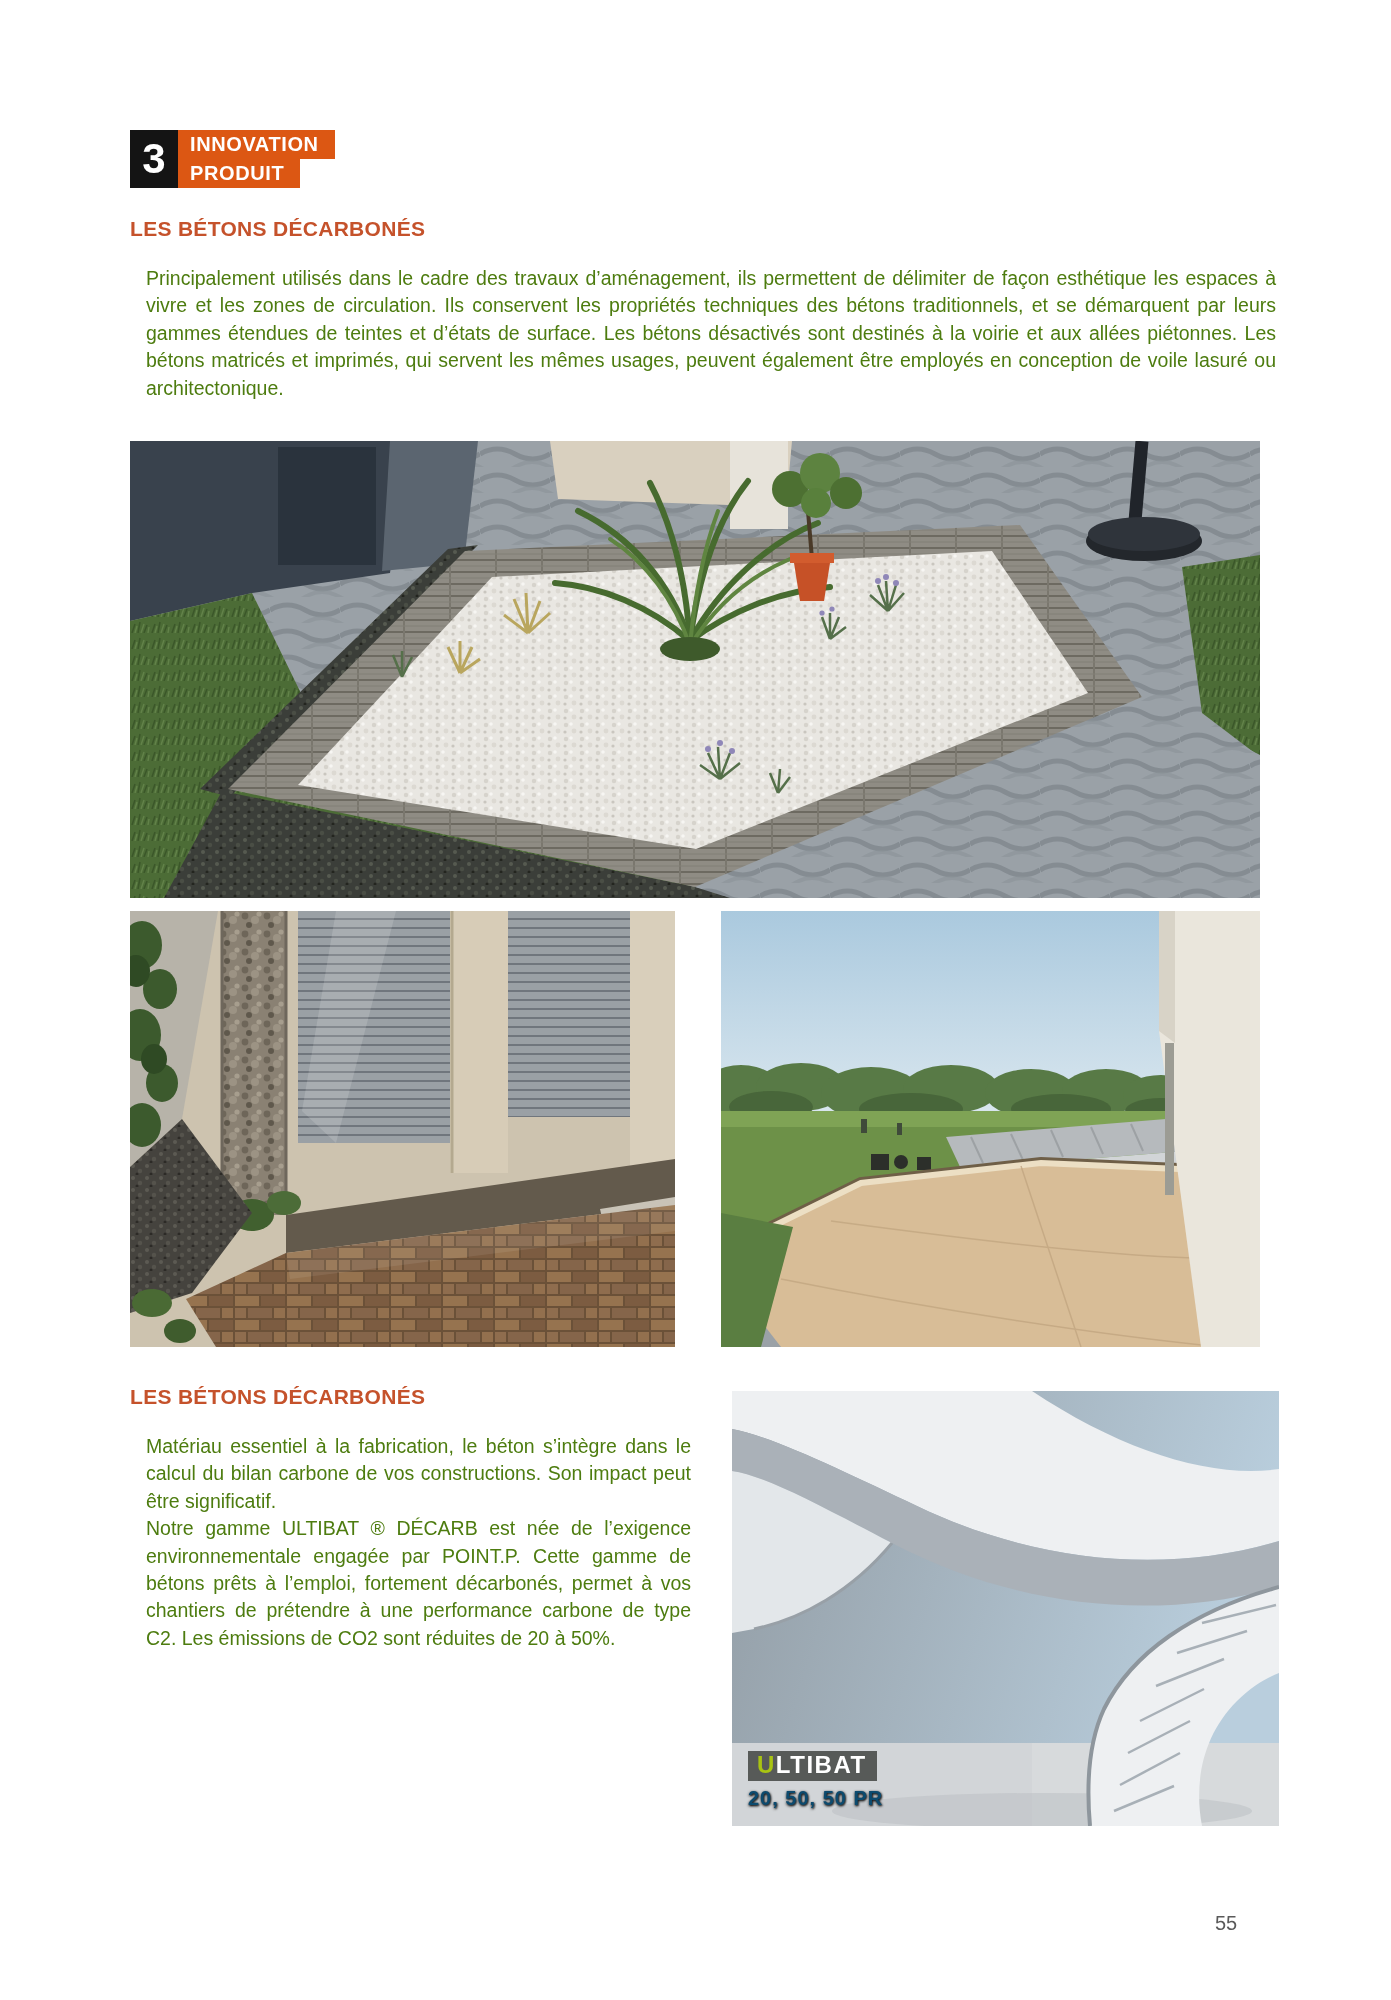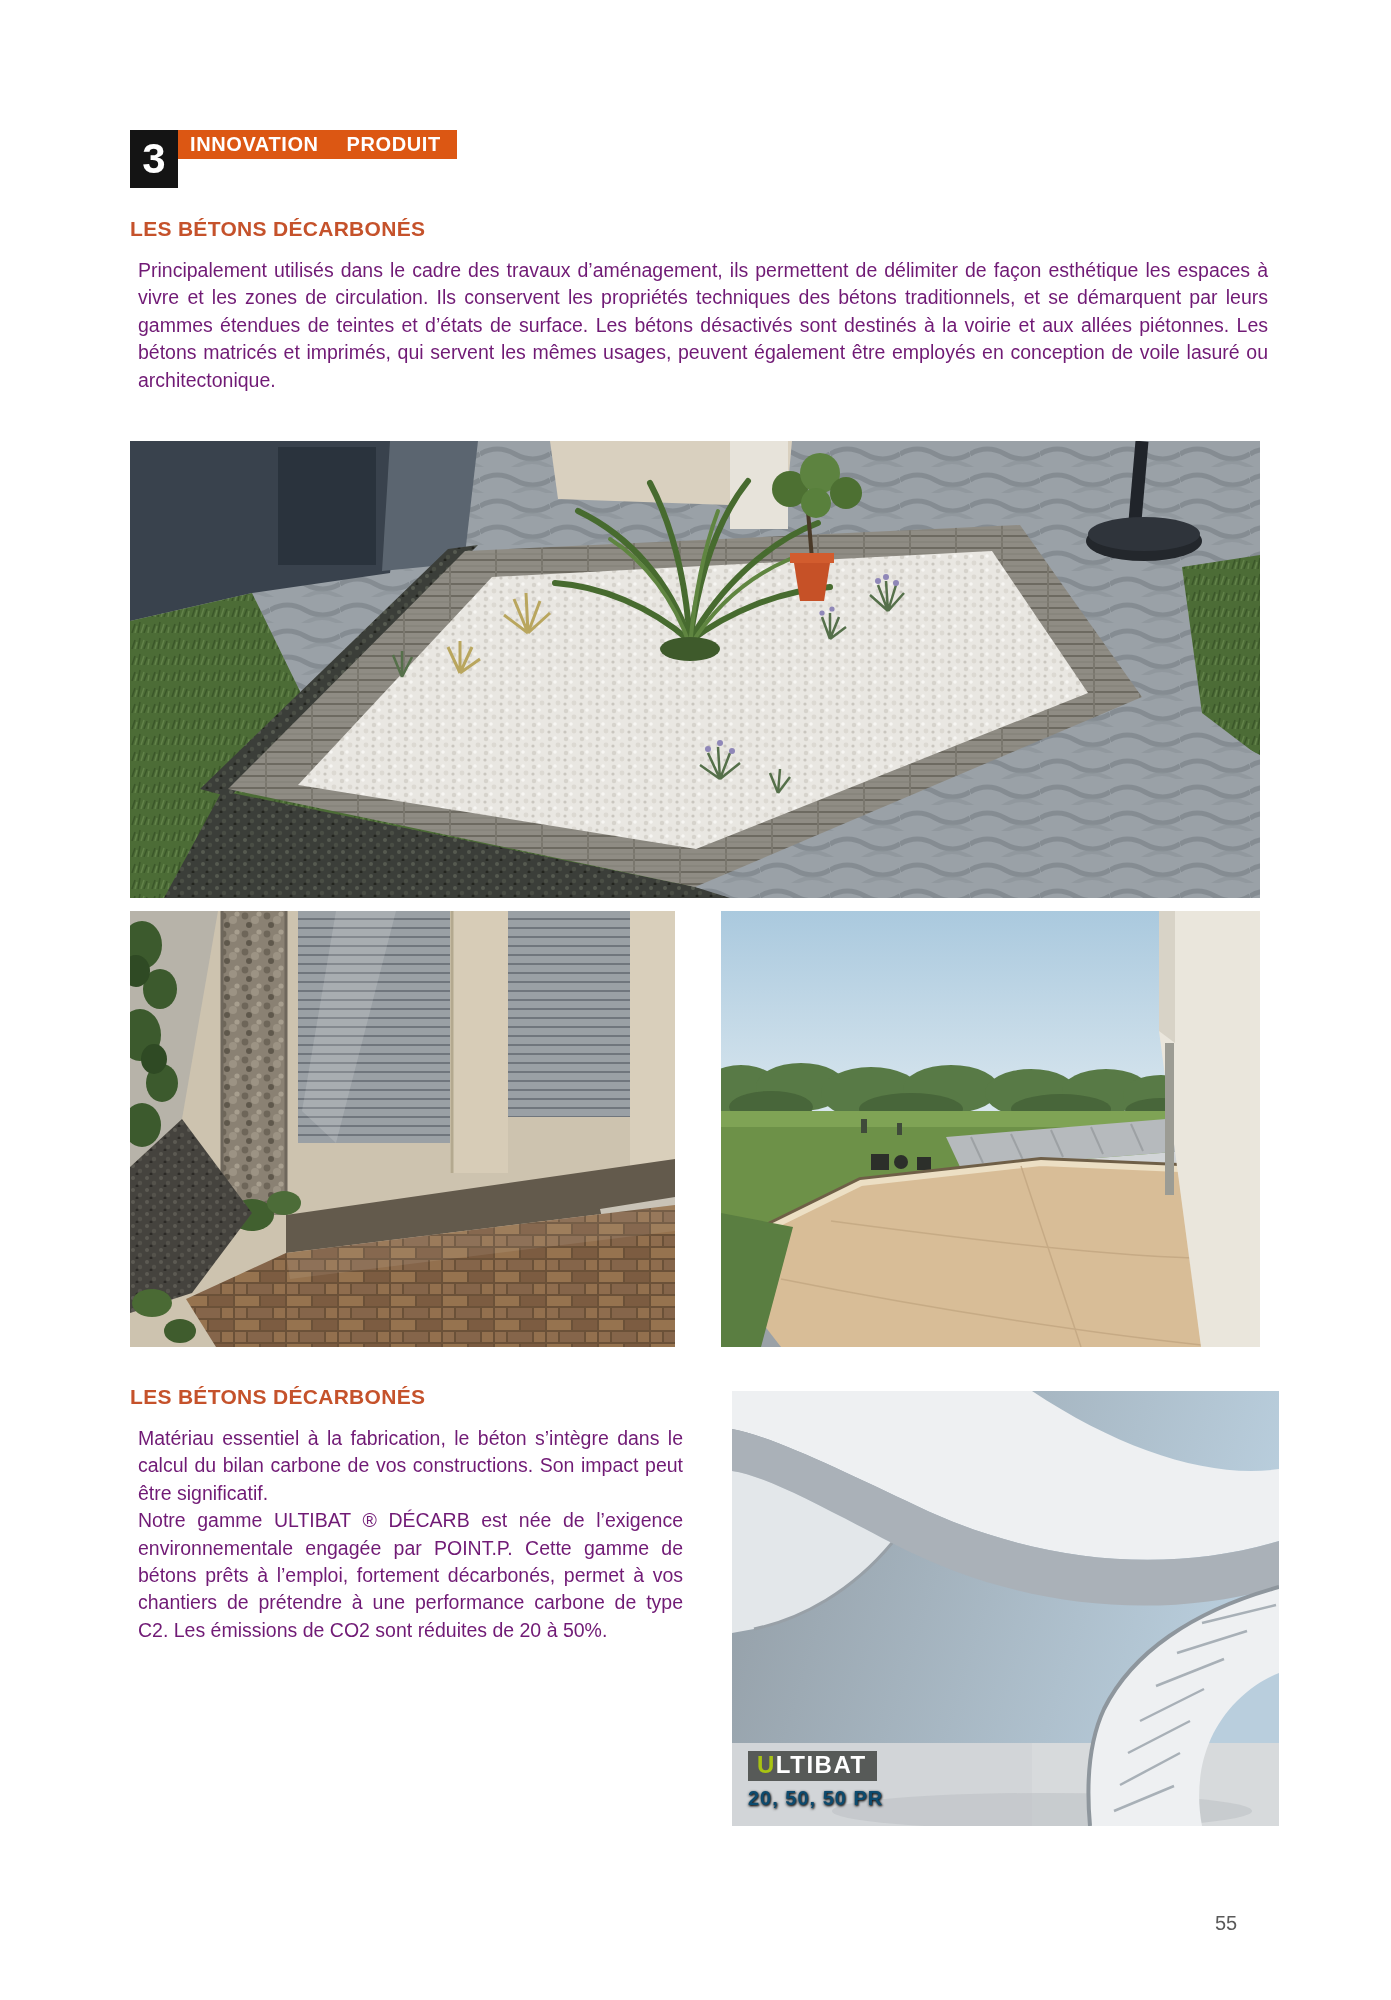--- a/index.html
+++ b/index.html
@@ -3,34 +3,34 @@
 <meta charset="utf-8">
 <style>
   html,body{margin:0;padding:0;background:#ffffff;}
   #page{position:relative;width:1391px;height:2000px;background:#ffffff;overflow:hidden;
         font-family:"Liberation Sans","DejaVu Sans",sans-serif;}
 
   
   .badge{position:absolute;left:130px;top:130px;display:flex;align-items:flex-start;}
   .badge-num{width:48px;height:58px;background:#141414;color:#fff;font-size:42px;font-weight:bold;
              display:flex;align-items:center;justify-content:center;line-height:1;}
-  .badge-rows{display:flex;flex-direction:row;}
+  .badge-rows{display:flex;flex-direction:column;}
   .badge-row{height:29px;background:#DC5713;color:#fff;font-weight:bold;font-size:20px;
              letter-spacing:0.6px;display:flex;align-items:center;padding:0 16px 0 12px;
              align-self:flex-start;white-space:nowrap;}
 
   
   .sec-heading{position:absolute;left:130px;margin:0;font-size:21px;font-weight:bold;
                color:#C5522B;letter-spacing:0.3px;}
   #heading-decoratifs{top:217px;}
   #heading-decarbones{top:1385px;}
 
   
-  .body-text{position:absolute;color:#701a75;font-size:19.5px;line-height:27.4px;
-             text-align:justify;margin:8px;}
+  .body-text{position:absolute;color:#4d7c0f;font-size:19.5px;line-height:27.4px;
+             text-align:justify;margin:16px;}
   #para-decoratifs{left:130px;top:249px;width:1130px;}
   #para-decarbones{left:130px;top:1417px;width:545px;}
   #para-decarbones p{margin:0;text-align:justify;}
 
   
   .photo{position:absolute;overflow:hidden;background:#9aa1a7;}
   #photo-garden{left:130px;top:441px;width:1130px;height:457px;}
   #photo-path{left:130px;top:911px;width:545px;height:436px;}
   #photo-terrace{left:721px;top:911px;width:539px;height:436px;}
   #photo-staircase{left:732px;top:1391px;width:547px;height:435px;}

